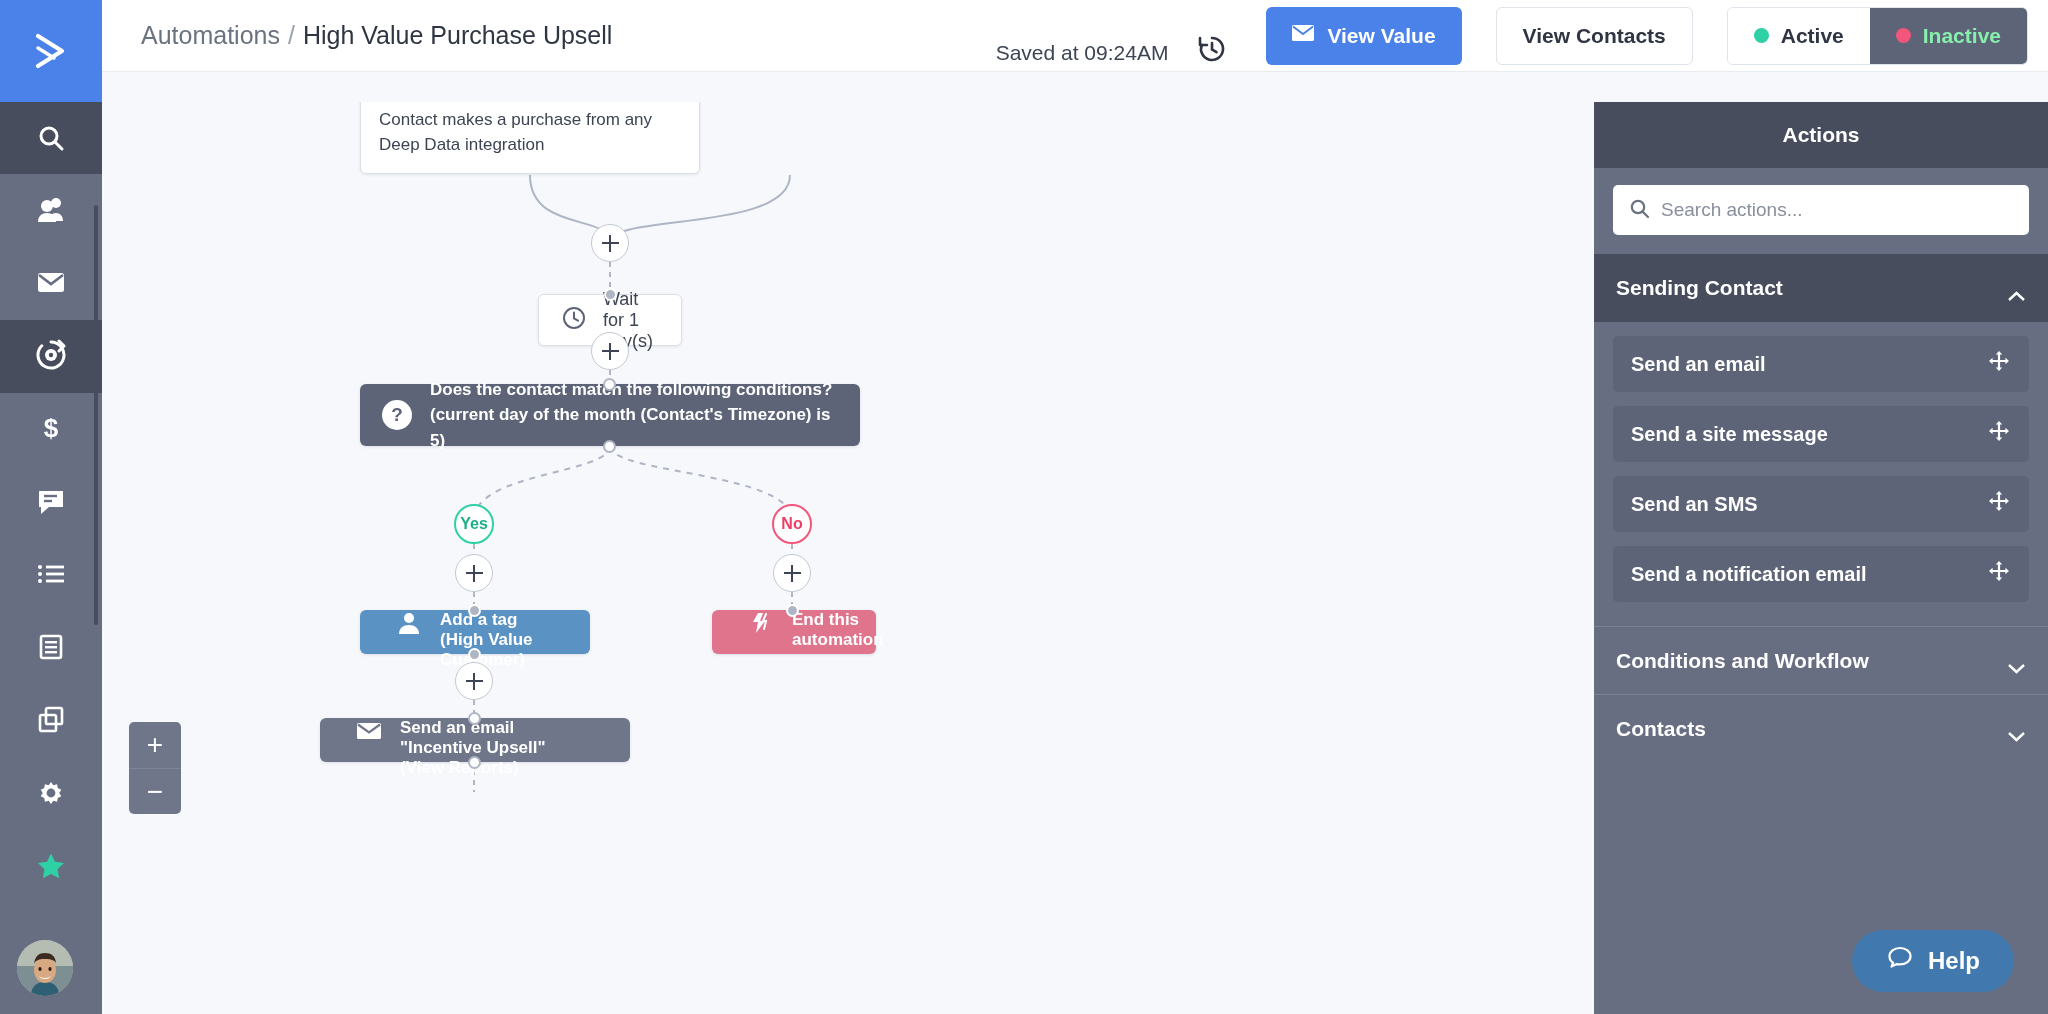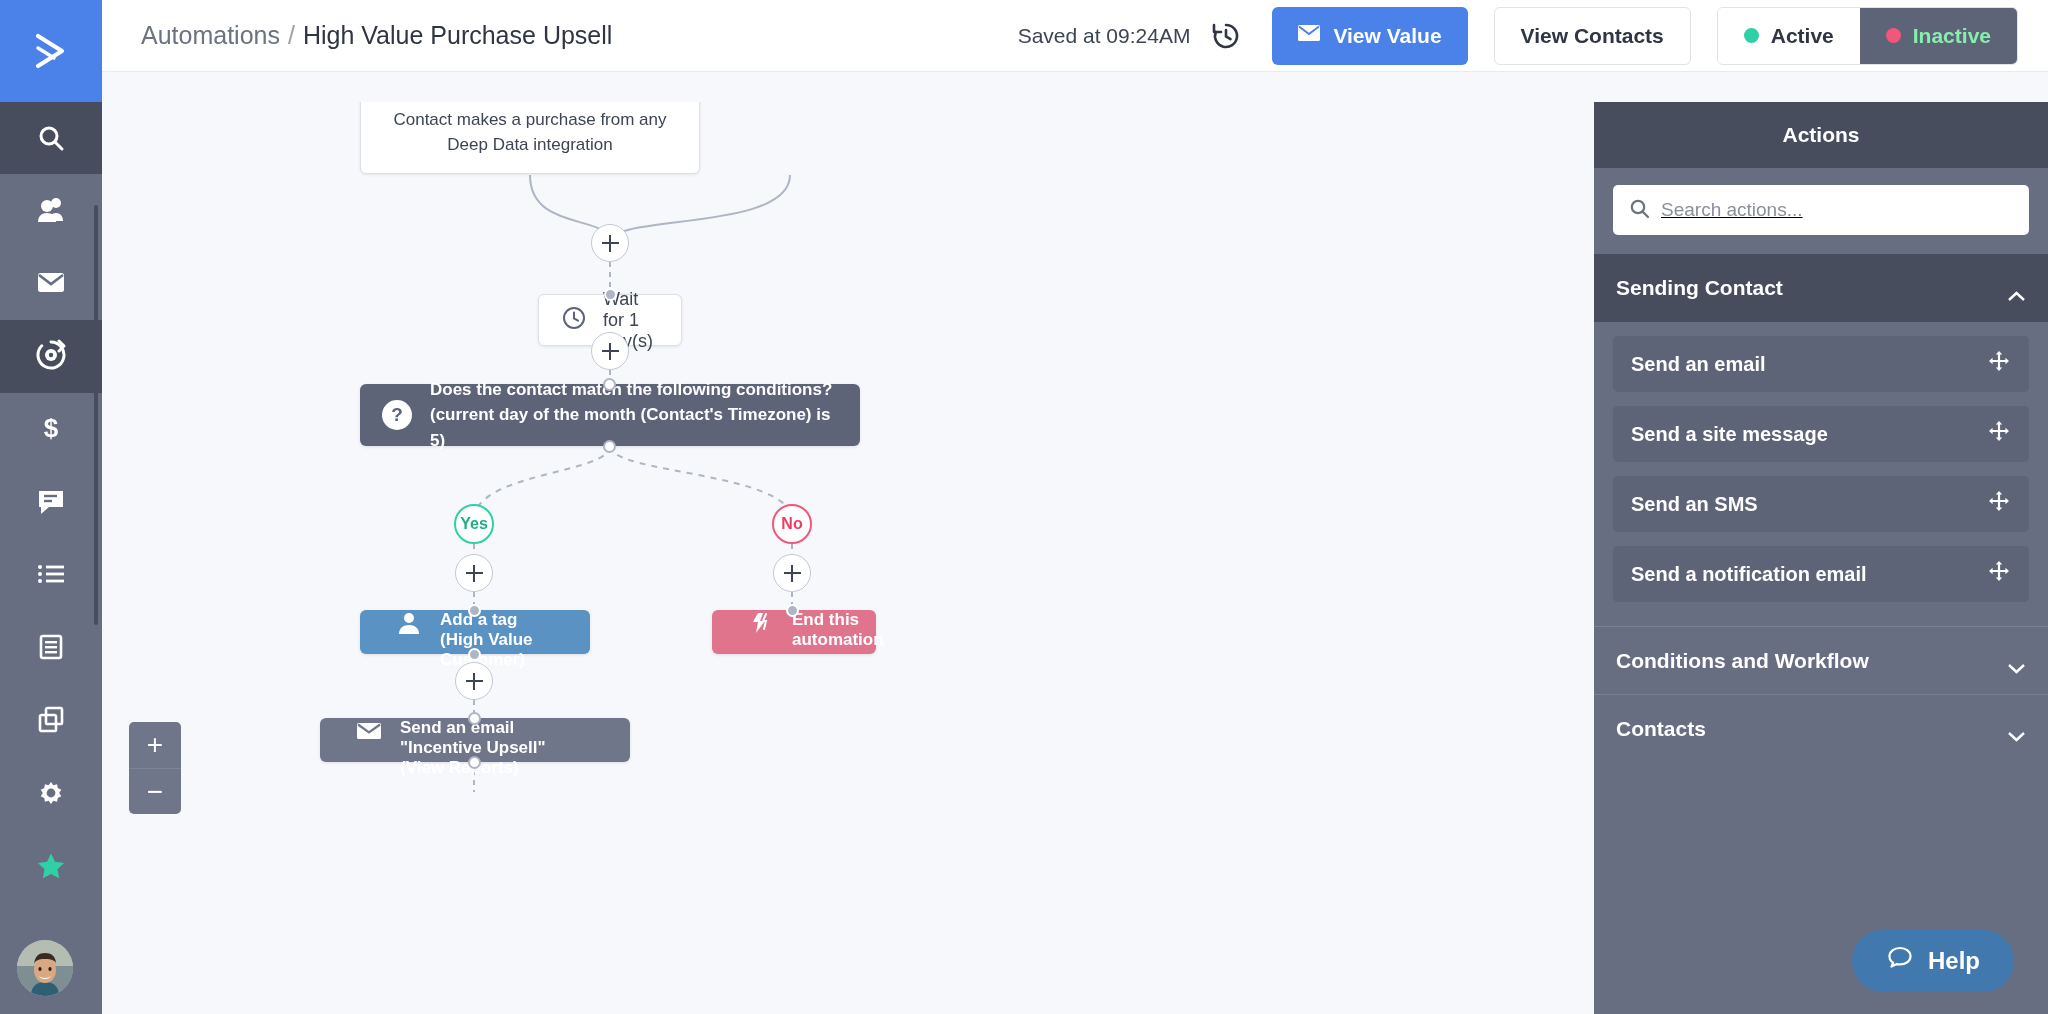--- a/index.html
+++ b/index.html
@@ -50,22 +50,22 @@
     background: #ffffff; border-bottom: 1px solid #e8ebf0;
     display: flex; align-items: center; z-index: 20;
   }
   .breadcrumb {
     margin-left: 39px; font-size: 25px; color: #3d4453; white-space: nowrap;
   }
   .breadcrumb .crumb-link { color: #6b7280; }
   .breadcrumb .sep { color: #9aa1ad; margin: 0 8px; }
   .breadcrumb .crumb-cur { color: #2f3542; }
   .hdr-right {
-    margin-left: auto; display: flex; align-items: center;
-    gap: 4px; padding-right: 30px;
+    margin-left: auto; display: flex; align-items: flex-end;
+    gap: 12px; padding-right: 20px;
   }
   .saved-text { font-size: 21px; color: #3d4453; white-space: nowrap; }
   .history-icon {
     margin-left: 16px; margin-right: 26px; width: 32px; height: 32px;
     display: flex; align-items: center; justify-content: center; cursor: pointer;
   }
   .history-icon svg { width: 30px; height: 30px; fill: #2f3542; }
   .btn {
     height: 58px; border-radius: 6px; display: flex; align-items: center;
     justify-content: center; font-size: 21px; font-weight: bold;
@@ -98,21 +98,21 @@
     width: 1492px; height: 912px;
     background: #f6f8fb; overflow: hidden;
   }
   .canvas-svg { position: absolute; left: 0; top: 0; }
 
   .node { position: absolute; }
   .node-trigger {
     background: #fff; border: 1px solid #dcdfe6; border-radius: 6px;
     box-shadow: 0 1px 3px rgba(40,50,70,.09);
     display: flex; align-items: center; justify-content: center;
-    text-align: center; font-size: 17px; color: #3d4453;
+    font-size: 17px; color: #3d4453;
     padding: 10px 18px; line-height: 1.45; cursor: pointer;
   }
   .node-add-trigger {
     background: transparent; border: 2px dashed #b9bfcc; border-radius: 6px;
     display: flex; align-items: center; justify-content: center;
     font-size: 17px; color: #3d4453; cursor: pointer;
   }
   .node-wait {
     background: #fff; border: 1px solid #dcdfe6; border-radius: 6px;
     box-shadow: 0 1px 3px rgba(40,50,70,.09);
@@ -181,21 +181,21 @@
   
   .rightpanel {
     position: absolute; right: 0; top: 102px; width: 454px; height: 912px;
     background: #676e82; z-index: 20;
   }
   .panel-title {
     height: 66px; background: #474d5d; color: #fff;
     display: flex; align-items: center; justify-content: center;
     font-size: 21px; font-weight: bold;
   }
-  .panel-search-wrap { padding: 17px 19px 19px 19px; text-decoration: underline; }
+  .panel-search-wrap { padding: 17px 19px 19px 19px; }
   .panel-search {
     height: 50px; background: #fff; border-radius: 5px;
     display: flex; align-items: center; padding: 0 16px; gap: 11px;
   }
   .panel-search svg { width: 21px; height: 21px; fill: none; stroke: #6b7280; stroke-width: 2.2; }
   .panel-search input {
     border: 0; outline: 0; font-size: 19px; color: #3d4453;
     background: transparent; width: 100%; font-family: inherit;
   }
   .panel-search input::placeholder { color: #8a8f9c; }

